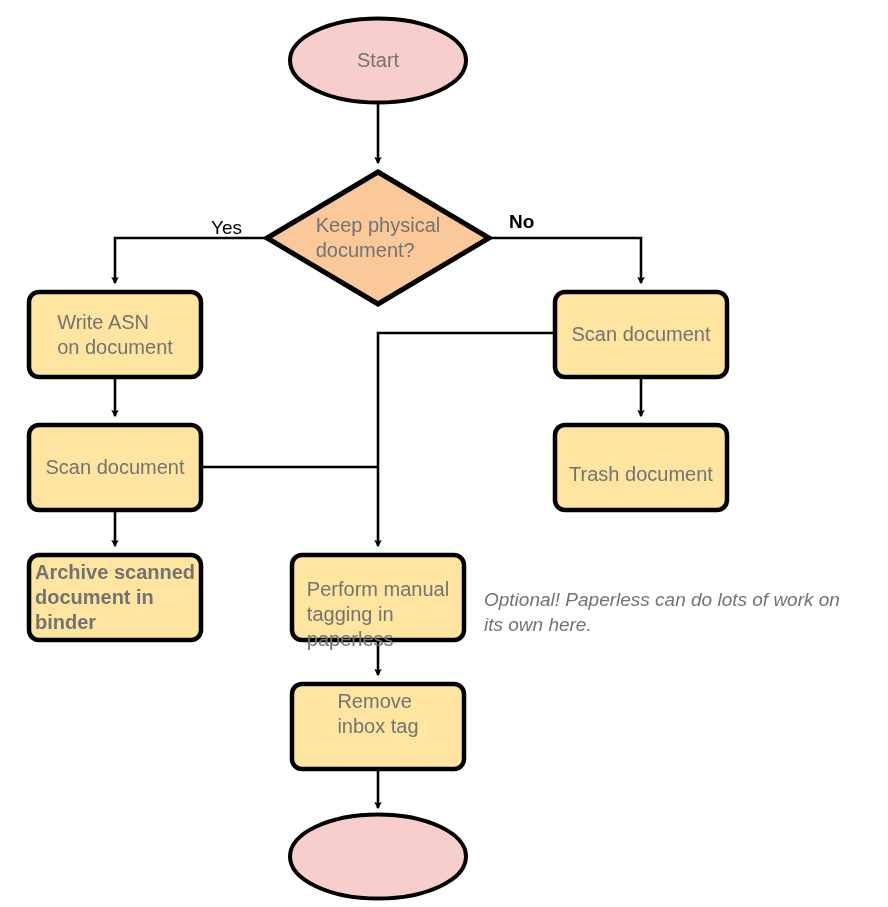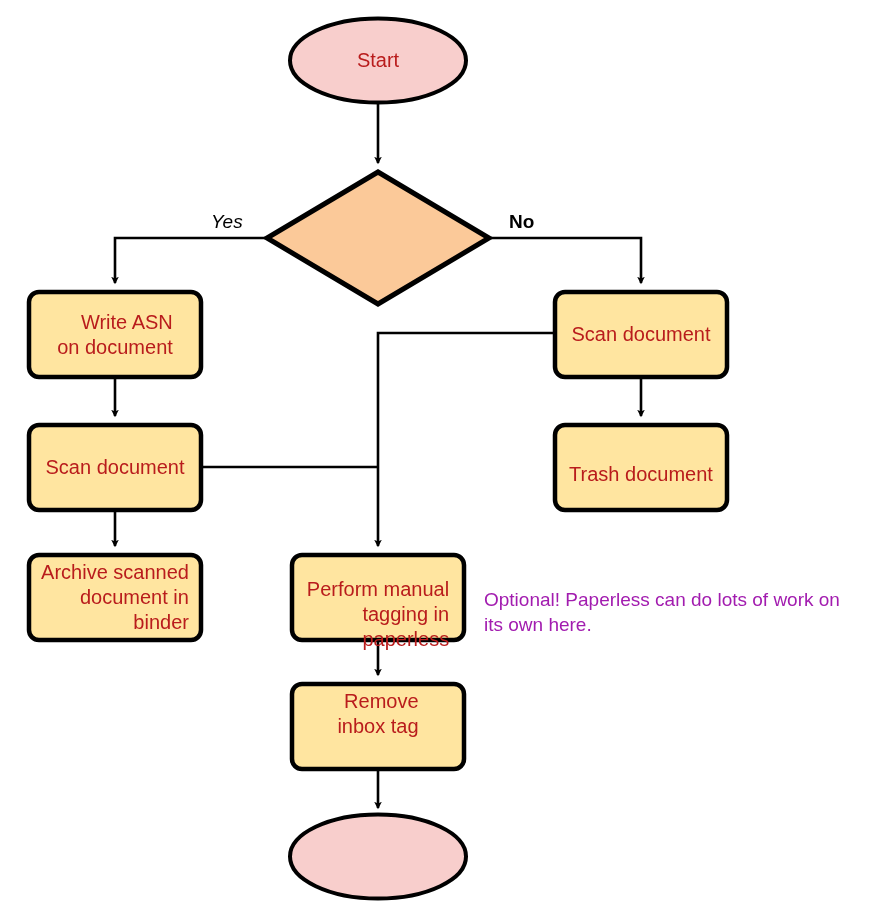--- a/index.html
+++ b/index.html
@@ -22,39 +22,40 @@
     left: 0;
     top: 0;
     width: 888px;
     height: 907px;
   }
   .node-label {
     position: absolute;
     display: flex;
     align-items: center;
     justify-content: center;
-    text-align: right;
-    color: #b91c1c;
+    text-align: left;
+    color: #737373;
     font-size: 20px;
     line-height: 25px;
     white-space: pre-line;
     pointer-events: none;
   }
   .edge-label {
     position: absolute;
     color: #000000;
     font-size: 19px;
     line-height: 22px;
     white-space: nowrap;
   }
   .note-text {
     position: absolute;
-    color: #a21caf;
+    color: #737373;
     font-size: 19px;
     line-height: 25px;
+    font-style: italic;
     white-space: pre-line;
   }
 </style>
 </head>
 <body>
 
 <div id="flow-root">
 
   <svg id="flow-svg" viewBox="0 0 888 907">
     <defs>
@@ -99,42 +100,44 @@
 
     <path d="M203,467 L378,467" fill="none" stroke="#000000" stroke-width="2.6"></path>
 
     <path d="M378,642 L378,675" fill="none" stroke="#000000" stroke-width="2.6" marker-end="url(#arrowhead)"></path>
 
     <path d="M378,771 L378,808" fill="none" stroke="#000000" stroke-width="2.6" marker-end="url(#arrowhead)"></path>
   </svg>
 
   <div class="node-label" style="left:289px; top:18px; width:178px; height:85px;">Start</div>
 
+  <div class="node-label" style="left:265px; top:170px; width:226px; height:136px;">Keep physical
+document?</div>
 
   <div class="node-label" style="left:27px; top:290px; width:176px; height:89px;">Write ASN
 on document</div>
 
   <div class="node-label" style="left:27px; top:423px; width:176px; height:89px;">Scan document</div>
 
-  <div class="node-label" style="left:27px; top:553px; width:176px; height:89px;">Archive scanned
+  <div class="node-label" style="left:27px; top:553px; width:176px; height:89px;font-weight:bold;">Archive scanned
 document in
 binder</div>
 
   <div class="node-label" style="left:553px; top:290px; width:176px; height:89px;">Scan document</div>
 
   <div class="node-label" style="left:553px; top:423px; width:176px; height:102px;">Trash document</div>
 
   <div class="node-label" style="left:290px; top:553px; width:176px; height:89px;margin-top:17px;">Perform manual
 tagging in
 paperless</div>
 
   <div class="node-label" style="left:290px; top:682px; width:176px; height:63px;">Remove
 inbox tag</div>
 
 
-  <div class="edge-label" style="left:211px; top:211px;font-style:italic;">Yes</div>
+  <div class="edge-label" style="left:211px; top:217px;">Yes</div>
 
   <div class="edge-label" style="left:509px; top:211px;font-weight:bold;">No</div>
 
   <div class="note-text" style="left:484px; top:587px; width:404px;">Optional! Paperless can do lots of work on
 its own here.</div>
 
 </div>
 
 </body></html>

